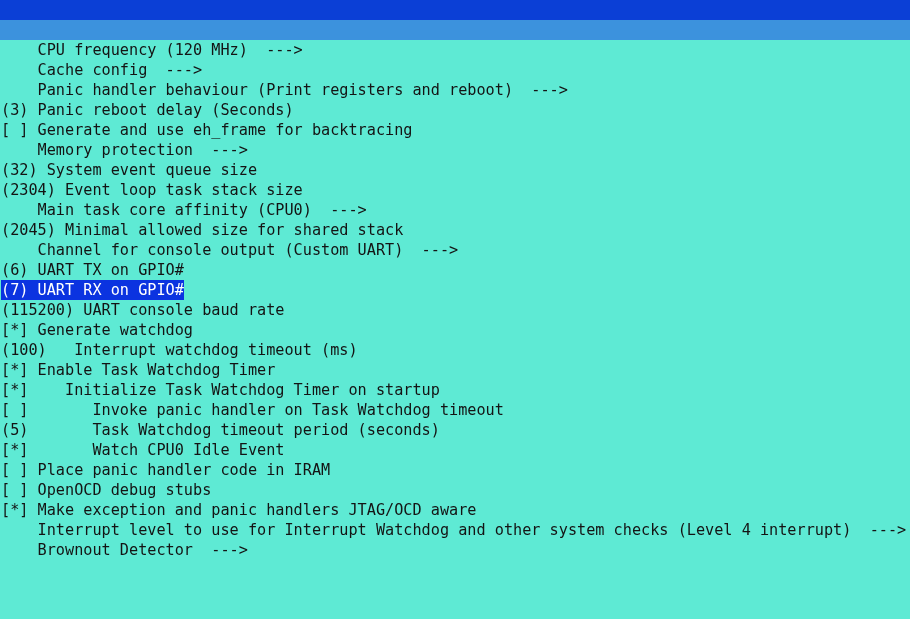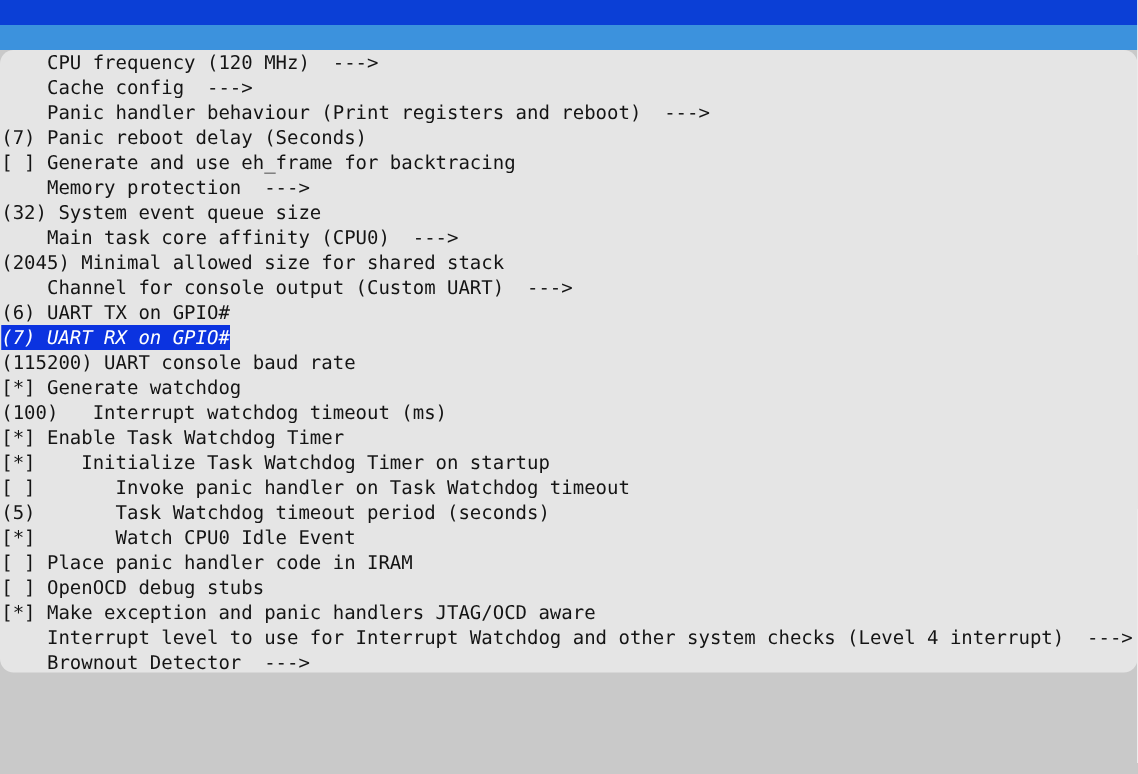--- a/index.html
+++ b/index.html
@@ -38,65 +38,64 @@
     color: #cfd9e6;
     white-space: pre;
     overflow: hidden;
     text-align: right;
   }
   
   #menu-body {
     position: absolute;
     top: 40px; left: 0;
     width: 910px;
-    height: 498px;
-    background: #e5e5e5;
+    height: 579px;
+    background: #5eead4;
     color: #141414;
     overflow: hidden;
-    border-radius: 11px;
   }
   .menu-line {
     height: 20px;
     line-height: 20px;
     white-space: pre;
     padding-left: 1px;
     color: #141414;
     overflow: hidden;
   }
   .menu-line > .ltext {
     display: inline-block;
     white-space: pre;
   }
   .menu-line.selected > .ltext {
     background: #0b33e0;
     color: #ffffff;
-    font-style: italic;
   }
 </style>
 </head>
 <body>
 
 <div id="screen">
 
   <div id="breadcrumb-bar">
     
   </div>
 
   <div id="subtitle-bar">
     
   </div>
 
   <div id="menu-body">
       <div class="menu-line"><span class="ltext">    CPU frequency (120 MHz)  ---&gt;</span></div>
       <div class="menu-line"><span class="ltext">    Cache config  ---&gt;</span></div>
       <div class="menu-line"><span class="ltext">    Panic handler behaviour (Print registers and reboot)  ---&gt;</span></div>
-      <div class="menu-line"><span class="ltext">(7) Panic reboot delay (Seconds)</span></div>
+      <div class="menu-line"><span class="ltext">(3) Panic reboot delay (Seconds)</span></div>
       <div class="menu-line"><span class="ltext">[ ] Generate and use eh_frame for backtracing</span></div>
       <div class="menu-line"><span class="ltext">    Memory protection  ---&gt;</span></div>
       <div class="menu-line"><span class="ltext">(32) System event queue size</span></div>
+      <div class="menu-line"><span class="ltext">(2304) Event loop task stack size</span></div>
       <div class="menu-line"><span class="ltext">    Main task core affinity (CPU0)  ---&gt;</span></div>
       <div class="menu-line"><span class="ltext">(2045) Minimal allowed size for shared stack</span></div>
       <div class="menu-line"><span class="ltext">    Channel for console output (Custom UART)  ---&gt;</span></div>
       <div class="menu-line"><span class="ltext">(6) UART TX on GPIO#</span></div>
       <div class="menu-line selected"><span class="ltext">(7) UART RX on GPIO#</span></div>
       <div class="menu-line"><span class="ltext">(115200) UART console baud rate</span></div>
       <div class="menu-line"><span class="ltext">[*] Generate watchdog</span></div>
       <div class="menu-line"><span class="ltext">(100)   Interrupt watchdog timeout (ms)</span></div>
       <div class="menu-line"><span class="ltext">[*] Enable Task Watchdog Timer</span></div>
       <div class="menu-line"><span class="ltext">[*]    Initialize Task Watchdog Timer on startup</span></div>

